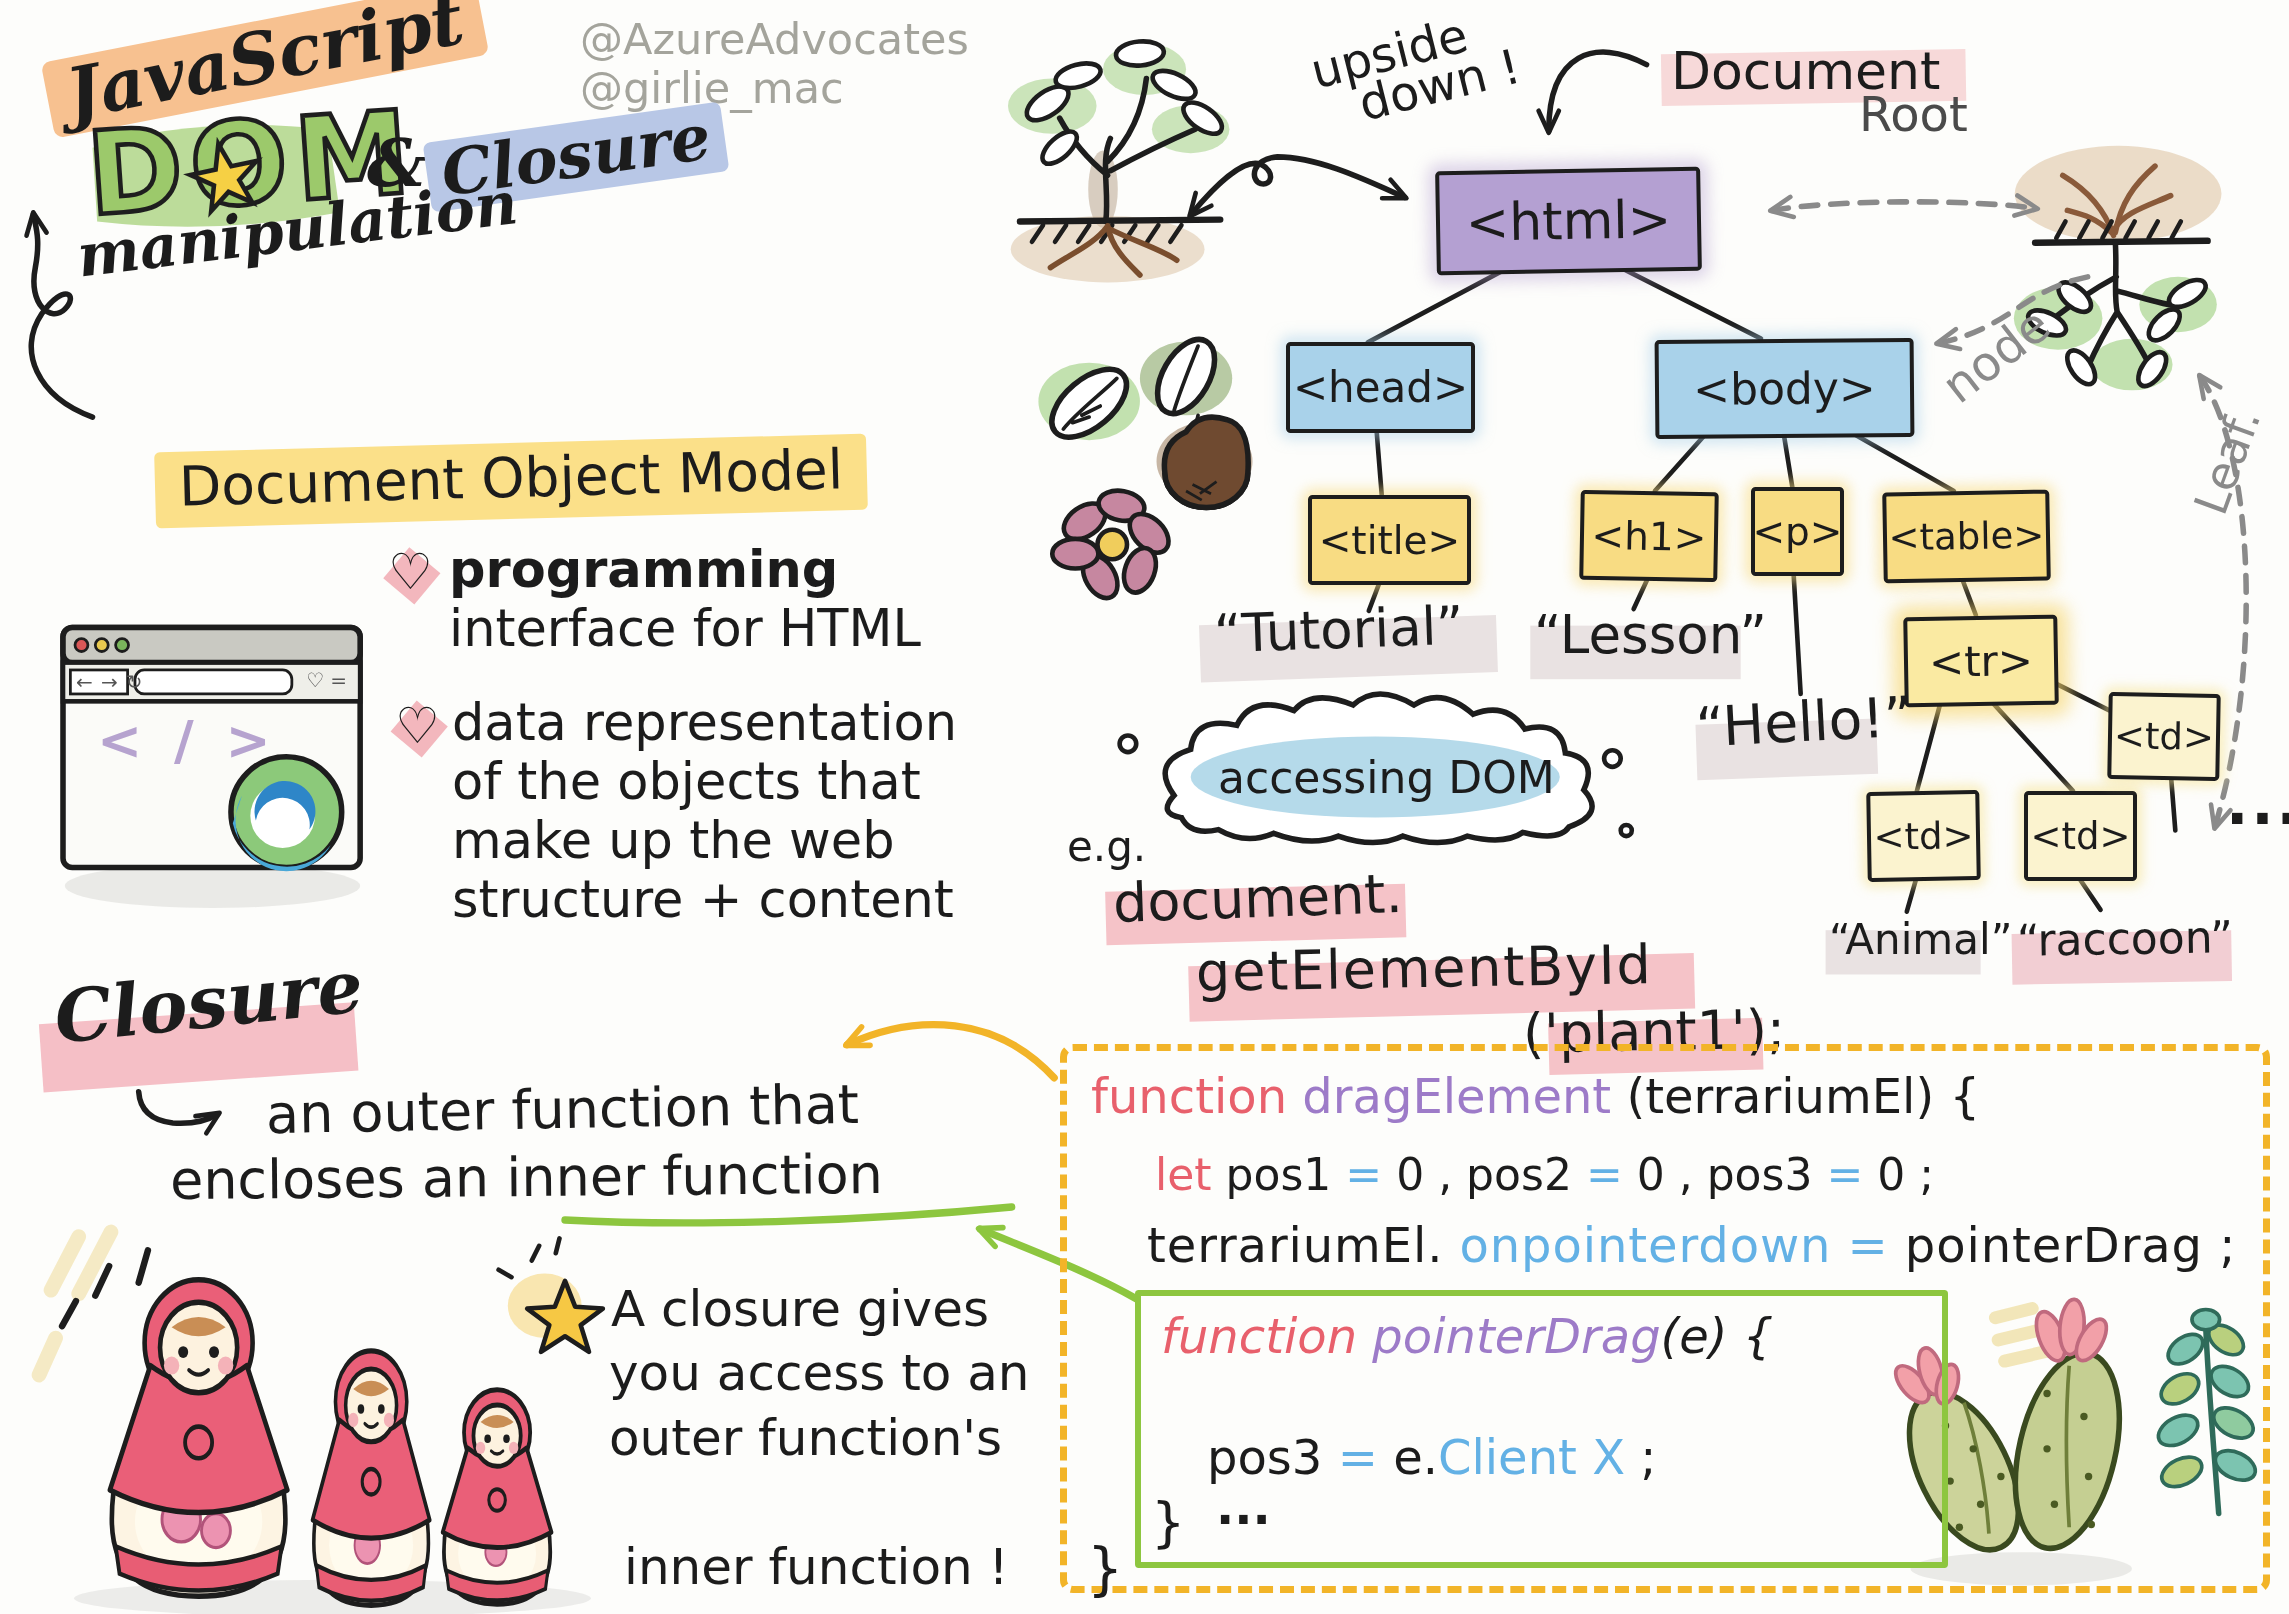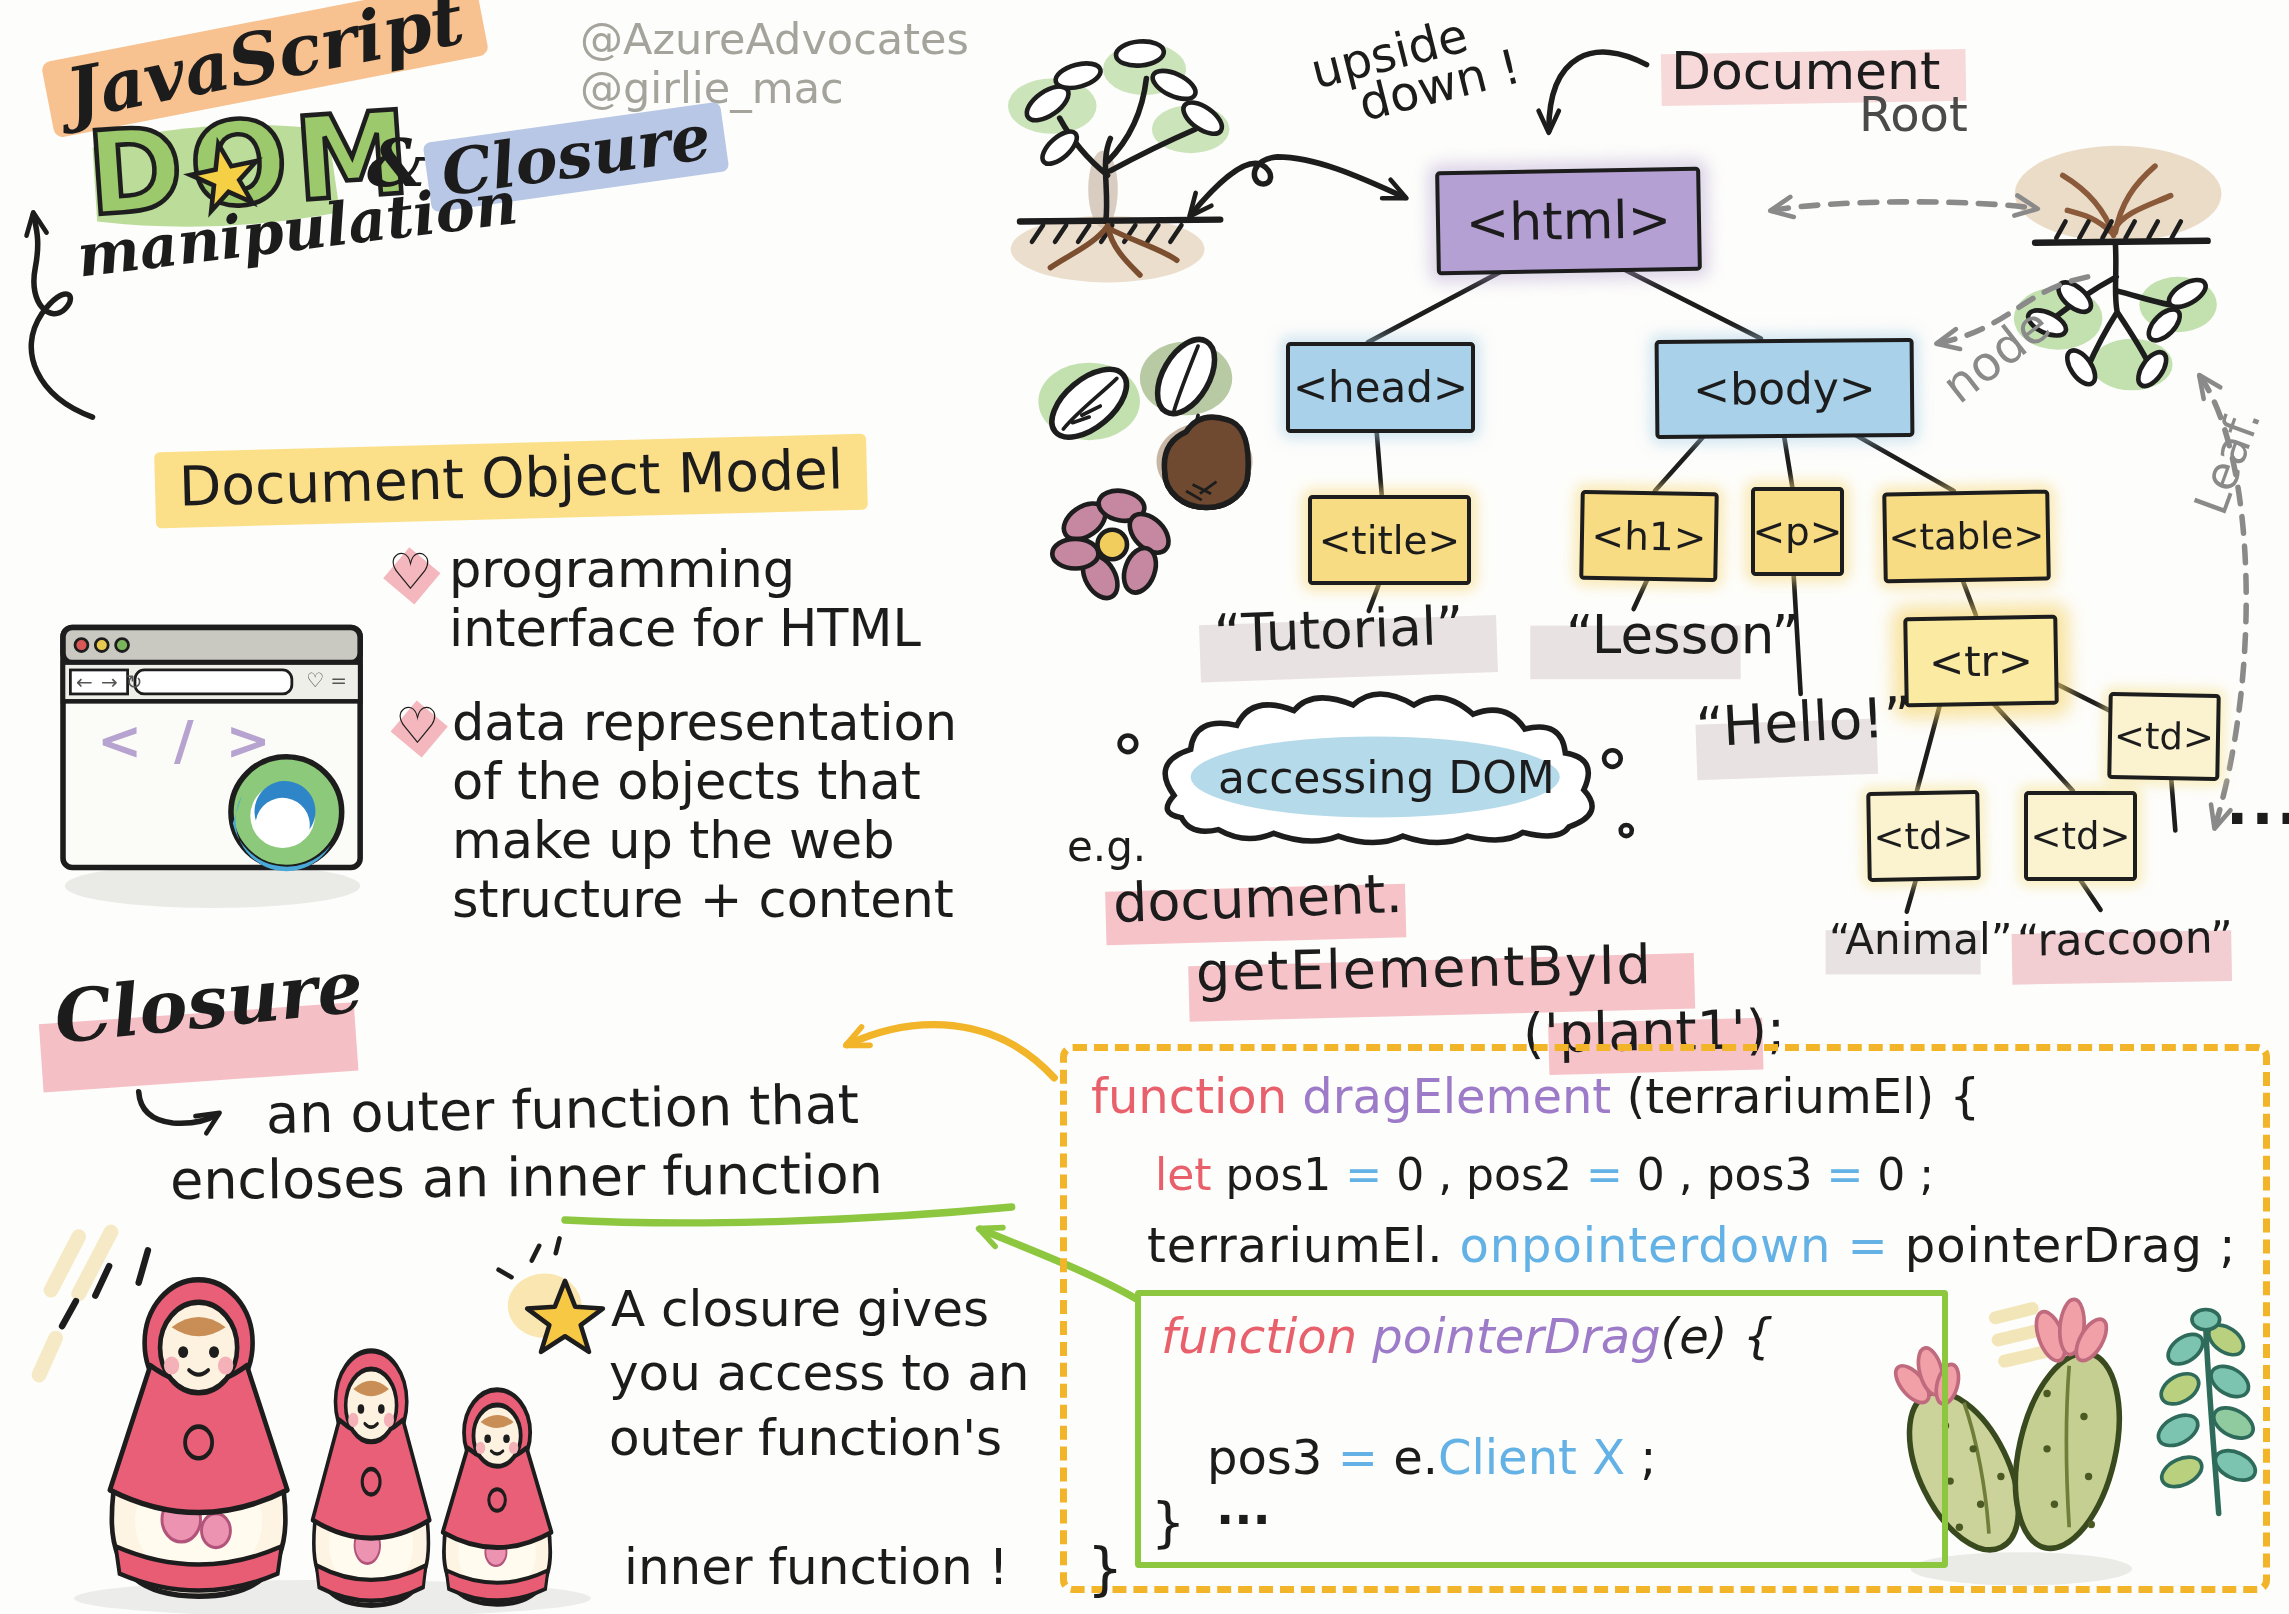--- a/index.html
+++ b/index.html
@@ -341,21 +341,21 @@
 <div class="t script" style="left:44px;top:20px;font-size:70px;background:#f7c190;padding:0px 20px 3.7px;border-radius:9.2px;transform:rotate(-11deg);">JavaScript</div>
 <div class="t" style="left:87px;top:103px;font-size:115px;font-weight:bold;letter-spacing:7.4px;color:#9cc96b;-webkit-text-stroke:4.6px #1e1e1e;transform:rotate(-4deg);">DOM</div>
 <div class="t" style="left:186px;top:131px;font-size:88px;color:#f6d044;-webkit-text-stroke:4.6px #1e1e1e;transform:rotate(-12deg);">★</div>
 <div class="t script" style="left:367px;top:129px;font-size:66px;">&amp;</div>
 <div class="t script" style="left:426px;top:122px;font-size:63px;background:#b8c7e6;padding:0px 14.8px 3.7px;border-radius:7.4px;transform:rotate(-8deg);">Closure</div>
 <div class="t script" style="left:76px;top:199px;font-size:59px;transform:rotate(-7deg);">manipulation</div>
 
 <div class="t" style="left:155px;top:443px;font-size:55px;background:#fbe089;padding:7.4px 24px 11px;border-radius:5.5px;transform:rotate(-1.5deg);">Document Object Model</div>
 
 <div class="t" style="left:388px;top:546px;font-size:50px;font-weight:bold;">♡</div>
-<div class="t" style="left:449px;top:543px;font-size:51px;">programming</div>
+<div class="t" style="left:449px;top:543px;font-size:51px;font-weight:bold;">programming</div>
 <div class="t" style="left:449px;top:602px;font-size:51px;">interface for HTML</div>
 <div class="t" style="left:395px;top:700px;font-size:50px;font-weight:bold;">♡</div>
 <div class="t" style="left:452px;top:696px;font-size:51px;">data representation</div>
 <div class="t" style="left:452px;top:755px;font-size:51px;">of the objects that</div>
 <div class="t" style="left:452px;top:814px;font-size:51px;">make up the web</div>
 <div class="t" style="left:452px;top:873px;font-size:51px;">structure + content</div>
 
 <div class="t" style="left:76px;top:672px;font-size:20px;letter-spacing:0.9px;color:#555;">← → ↻</div>
 <div class="t" style="left:306px;top:670px;font-size:20px;color:#555;">♡ =</div>
 <div class="t" style="left:97px;top:713px;font-size:54px;font-weight:bold;color:#b6a3cf;letter-spacing:6.5px;">&lt; / &gt;</div>
@@ -376,21 +376,21 @@
 <div class="box" style="left:1580px;top:491px;width:130px;height:82px;background:#f8dc83;font-size:39px;transform:rotate(1deg);box-shadow:0 0 13px 5.5px rgba(248,220,131,0.6);">&lt;h1&gt;</div>
 <div class="box" style="left:1751px;top:487px;width:85px;height:81px;background:#f8dc83;font-size:39px;box-shadow:0 0 13px 5.5px rgba(248,220,131,0.6);">&lt;p&gt;</div>
 <div class="box" style="left:1883px;top:491px;width:159px;height:83px;background:#f8dc83;font-size:37px;transform:rotate(-1deg);box-shadow:0 0 13px 5.5px rgba(248,220,131,0.6);">&lt;table&gt;</div>
 <div class="box" style="left:1904px;top:616px;width:146px;height:82px;background:#faeaa2;font-size:42px;transform:rotate(-1deg);box-shadow:0 0 16.6px 11px rgba(246,214,110,0.65);">&lt;tr&gt;</div>
 <div class="box" style="left:1867px;top:791px;width:105px;height:82px;background:#fbf3cf;font-size:37px;transform:rotate(-1deg);box-shadow:0 0 11px 5.5px rgba(246,228,150,0.55);">&lt;td&gt;</div>
 <div class="box" style="left:2024px;top:791px;width:105px;height:82px;background:#fbf3cf;font-size:37px;box-shadow:0 0 11px 5.5px rgba(246,228,150,0.55);">&lt;td&gt;</div>
 <div class="box" style="left:2108px;top:693px;width:104px;height:79px;background:#fbf3cf;font-size:37px;transform:rotate(1deg);box-shadow:0 0 11px 5.5px rgba(246,228,150,0.55);">&lt;td&gt;</div>
 <div class="t" style="left:2226px;top:773px;font-size:59px;font-weight:bold;letter-spacing:2.8px;">...</div>
 
 <div class="t" style="left:1214px;top:602px;font-size:53px;transform:rotate(-2deg);">“Tutorial”</div>
-<div class="t" style="left:1534px;top:607px;font-size:53px;margin-left:32px;">“Lesson”</div>
+<div class="t" style="left:1534px;top:607px;font-size:53px;">“Lesson”</div>
 <div class="t" style="left:1696px;top:694px;font-size:55px;transform:rotate(-3deg);">“Hello!”</div>
 <div class="t" style="left:1829px;top:918px;font-size:42px;">“Animal”</div>
 <div class="t" style="left:2017px;top:916px;font-size:44px;transform:rotate(-1deg);">“raccoon”</div>
 
 <div class="t" style="left:1218px;top:755px;font-size:44px;">accessing DOM</div>
 <div class="t" style="left:1067px;top:825px;font-size:42px;">e.g.</div>
 <div class="t" style="left:1113px;top:871px;font-size:54px;transform:rotate(-2deg);">document.</div>
 <div class="t" style="left:1196px;top:941px;font-size:54px;letter-spacing:1.8px;transform:rotate(-1deg);">getElementById</div>
 <div class="t" style="left:1523px;top:1004px;font-size:54px;transform:rotate(-1deg);">('plant1');</div>
 

